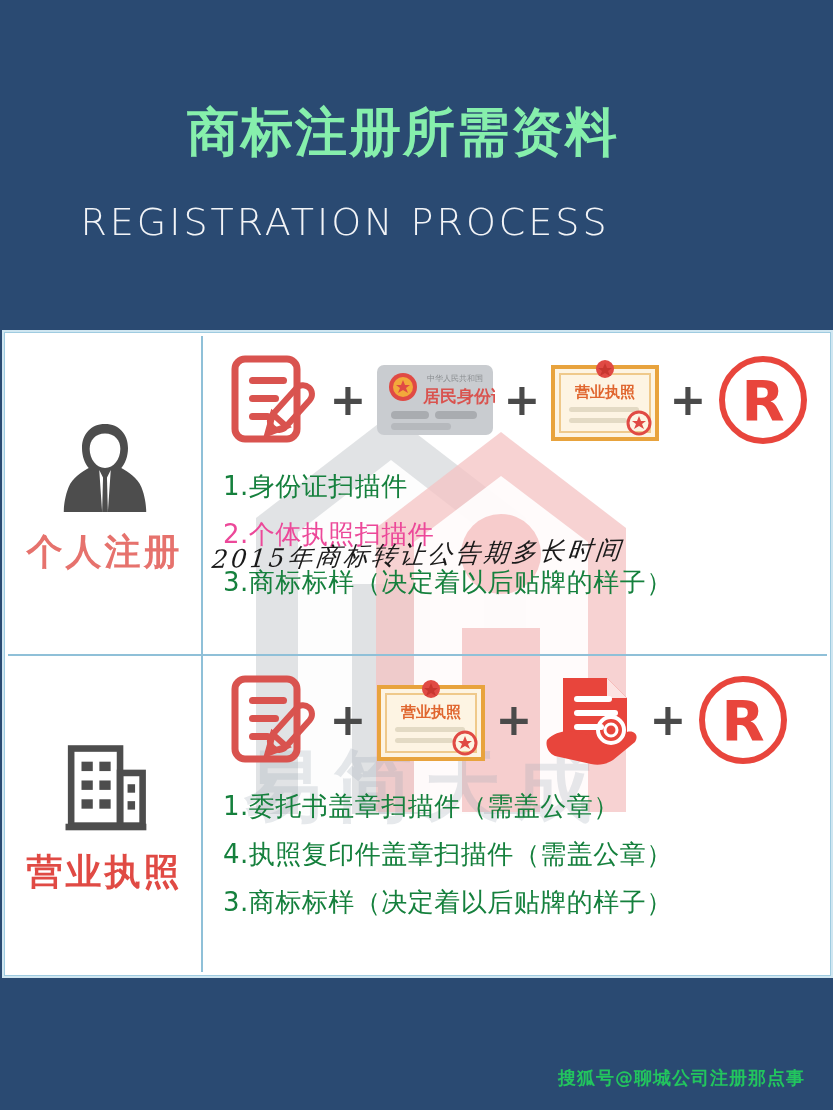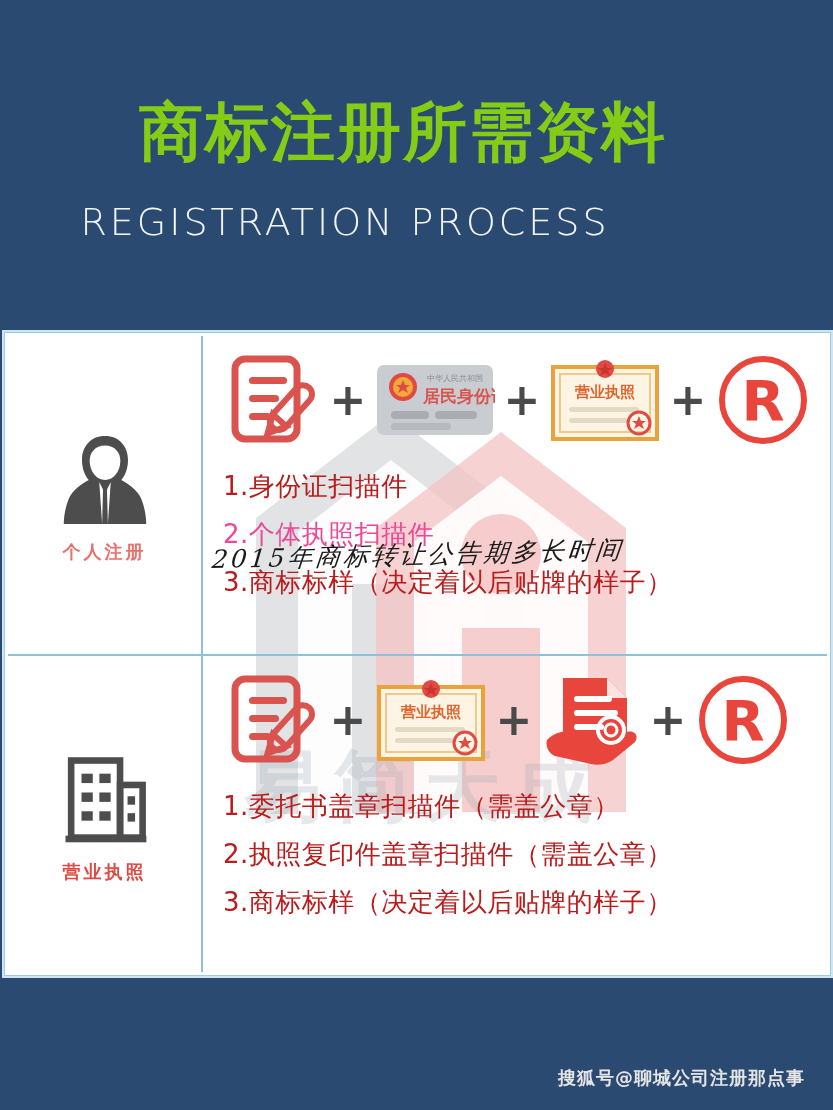--- a/index.html
+++ b/index.html
@@ -21,23 +21,23 @@
     top: 0; left: 0;
     width: 833px;
     height: 330px;
     text-align: center;
   }
   #title-cn {
     position: absolute;
     top: 92px;
     left: 0;
     width: 806px;
-    font-size: 64px;
+    font-size: 52px;
     font-weight: bold;
-    color: #84cc16;
+    color: #86efac;
     letter-spacing: 2px;
     line-height: 80px;
     white-space: nowrap;
   }
   #title-en {
     position: absolute;
     top: 198px;
     left: 0;
     width: 690px;
     font-size: 38px;
@@ -145,21 +145,21 @@
   }
   .label-icon {
     width: 96px;
     height: 108px;
     display: flex;
     align-items: center;
     justify-content: center;
   }
   .label-text {
     margin-top: 6px;
-    font-size: 18px;
+    font-size: 36px;
     font-weight: bold;
     color: #e04a44;
     letter-spacing: 3px;
     white-space: nowrap;
   }
   .label-text.muted { color: #e6726d; }
 
   
   .content-cell {
     position: absolute;
@@ -195,21 +195,21 @@
   }
 
   .steps {
     position: absolute;
     left: 20px;
     top: 126px;
     right: 4px;
   }
   .step-line {
     font-size: 26px;
-    color: #b91c1c;
+    color: #15803d;
     line-height: 48px;
     white-space: nowrap;
     letter-spacing: 0.5px;
   }
   .step-line.faded {
     color: #ec4899;
   }
 
   
   #handwriting {
@@ -228,21 +228,21 @@
 
   
   #footer {
     position: absolute;
     left: 0;
     top: 1066px;
     width: 833px;
     text-align: right;
     padding-right: 28px;
     box-sizing: border-box;
-    color: #e5e5e5;
+    color: #22c55e;
     font-size: 18px;
     font-weight: bold;
     letter-spacing: 1px;
   }
 </style>
 </head>
 <body>
 
 <div id="header">
   <div id="title-cn">商标注册所需资料</div>
@@ -431,21 +431,21 @@
             <svg width="96" height="96" viewBox="0 0 96 96">
               <circle cx="48" cy="48" r="41" fill="none" stroke="#e8453c" stroke-width="6"></circle>
               <text x="48" y="68" font-size="56" font-weight="bold" fill="#e8453c" text-anchor="middle" font-family="DejaVu Sans, sans-serif">R</text>
             </svg>
           </div>
 
         </div>
 
         <div class="steps">
           <div class="step-line">1.委托书盖章扫描件（需盖公章）</div>
-          <div class="step-line">2.执照复印件盖章扫描件（需盖公章）</div>
+          <div class="step-line">4.执照复印件盖章扫描件（需盖公章）</div>
           <div class="step-line">3.商标标样（决定着以后贴牌的样子）</div>
         </div>
 
       </div>
     </div>
 
   </div>
 </div>
 
 <div id="handwriting">2015年商标转让公告期多长时间</div>

